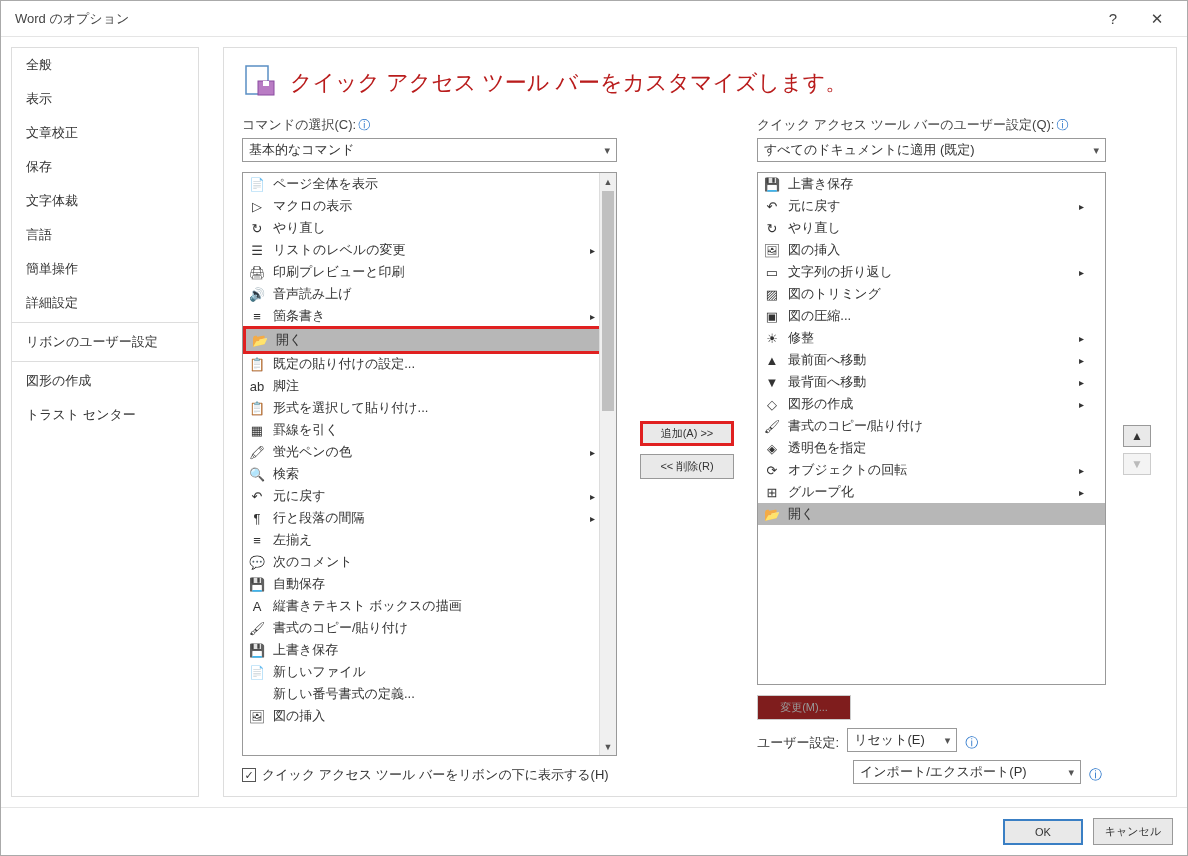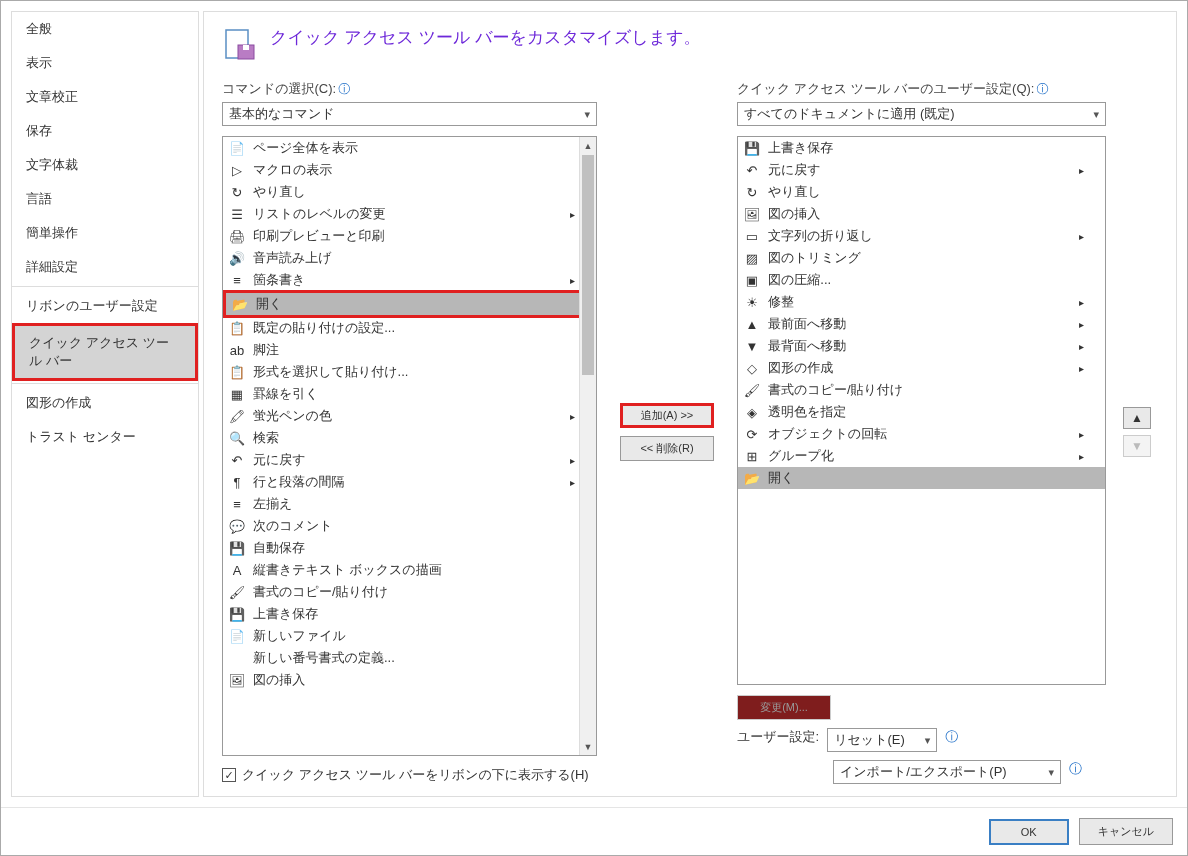--- a/index.html
+++ b/index.html
@@ -26,21 +26,21 @@
   padding: 0 8px 0 14px;
   background: #fff;
   border-bottom: 1px solid #e5e5e5;
 }
 .titlebar .title { flex: 1; font-size: 13px; color: #444; }
 .titlebar .ctl { width: 44px; height: 30px; display: flex; align-items: center; justify-content: center; font-size: 15px; color: #444; }
 .body {
   flex: 1;
   display: flex;
   padding: 10px;
-  gap: 4px;
+  gap: 24px;
   overflow: hidden;
 }
 .sidebar {
   width: 188px;
   border: 1px solid #ddd;
   background: #fff;
   overflow-y: auto;
 }
 .side-item {
   padding: 8px 14px;
@@ -54,24 +54,24 @@
 .content {
   flex: 1;
   border: 1px solid #ddd;
   padding: 14px 18px 12px 18px;
   display: flex;
   flex-direction: column;
   overflow: hidden;
 }
 .heading {
   display: flex;
-  align-items: flex-start;
+  align-items: flex-end;
   gap: 12px;
-  font-size: 17px;
-  color: #6d28d9;
+  font-size: 22px;
+  color: #b91c1c;
   margin-bottom: 18px;
 }
 .heading .icon {
   width: 36px; height: 36px;
   display: flex; align-items: center; justify-content: center;
 }
 .cols {
   flex: 1;
   display: flex;
   gap: 10px;
@@ -151,50 +151,54 @@
   width: 28px; height: 22px;
   border: 1px solid #999;
   background: #e9e9e9;
   display: flex; align-items: center; justify-content: center;
   font-size: 12px;
 }
 .arrowbtn.disabled { color: #bbb; border-color: #ccc; background: #f4f4f4; }
 .below-left { margin-top: 10px; display: flex; align-items: center; font-size: 13px; }
 .below-left .cb { width: 14px; height: 14px; border: 1px solid #555; margin-right: 6px; display: flex; align-items: center; justify-content: center; font-size: 11px; color: #333; }
 .below-right { margin-top: 10px; display: flex; flex-direction: column; gap: 8px; align-items: flex-start; }
-.below-right-row { display: flex; align-items: flex-start; gap: 8px; }
+.below-right-row { display: flex; align-items: flex-end; gap: 8px; }
 .footer {
   height: 48px;
   display: flex;
   align-items: center;
   justify-content: flex-end;
   gap: 10px;
   padding: 0 14px;
   border-top: 1px solid #e5e5e5;
 }
-.footer .btn { min-width: 80px; padding: 5px 18px; }
+.footer .btn { min-width: 80px; padding: 5px 4px; }
 .footer .btn.primary { border: 2px solid #3a7fc4; }
 </style>
 </head>
 <body>
 
 <div class="dialog">
+  <div class="titlebar">
+    <div class="title">Word のオプション</div>
+    <div class="ctl">?</div>
+    <div class="ctl">✕</div>
+  </div>
 
   <div class="body">
     <div class="sidebar" id="sidebar">
         <div class="side-item">全般</div>
         <div class="side-item">表示</div>
         <div class="side-item">文章校正</div>
         <div class="side-item">保存</div>
         <div class="side-item">文字体裁</div>
         <div class="side-item">言語</div>
         <div class="side-item">簡単操作</div>
         <div class="side-item">詳細設定</div>
         <div class="side-item sep">リボンのユーザー設定</div>
-        <div class="side-item selected redbox">クイック アクセス ツール バー</div>
         <div class="side-item sep">図形の作成</div>
         <div class="side-item">トラスト センター</div>
       </div>
 
     <div class="content">
       <div class="heading">
         <div class="icon">
           <svg width="34" height="34" viewBox="0 0 34 34">
             <rect x="3" y="3" width="22" height="28" fill="none" stroke="#5a8fc4" stroke-width="1.5"></rect>
             <rect x="15" y="18" width="16" height="14" fill="#b97cc4" stroke="#8a4ba0" stroke-width="1"></rect>

